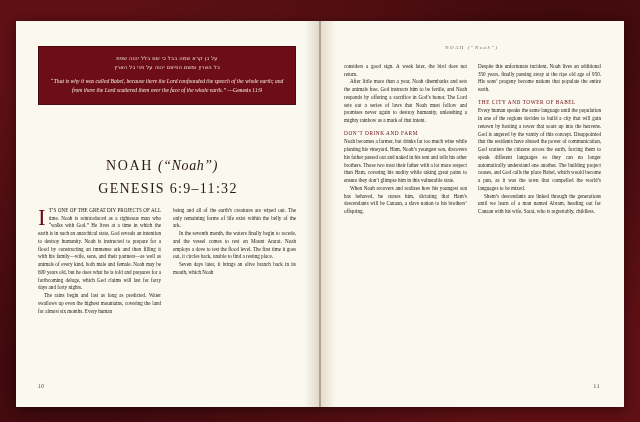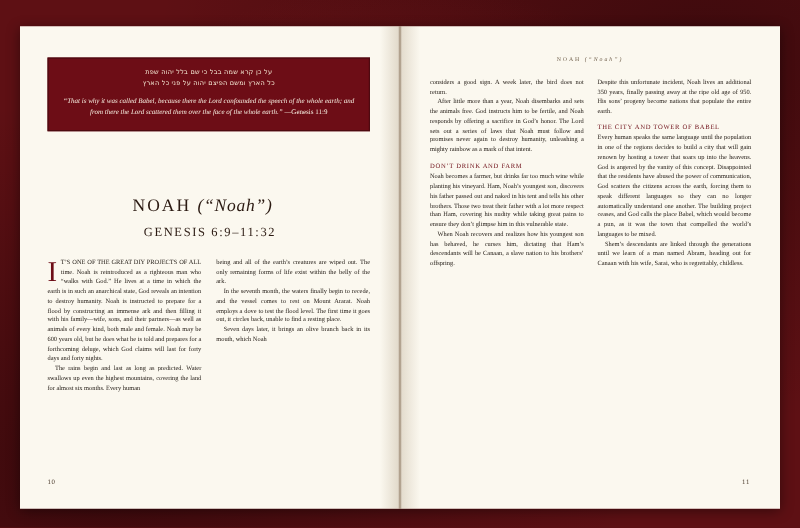--- a/index.html
+++ b/index.html
@@ -118,21 +118,21 @@
     font-style: italic;
     letter-spacing: 0.6px;
   }
   .chapter-sub {
     position: absolute;
     left: 0;
     top: 160px;
     width: 304px;
     text-align: center;
     font-family: "Liberation Serif", serif;
-    font-size: 10px;
+    font-size: 14px;
     letter-spacing: 1.3px;
     color: #2b1a12;
   }
 
   
   .col {
     position: absolute;
     font-family: "Liberation Serif", serif;
     font-size: 5.1px;
     line-height: 1.52;

